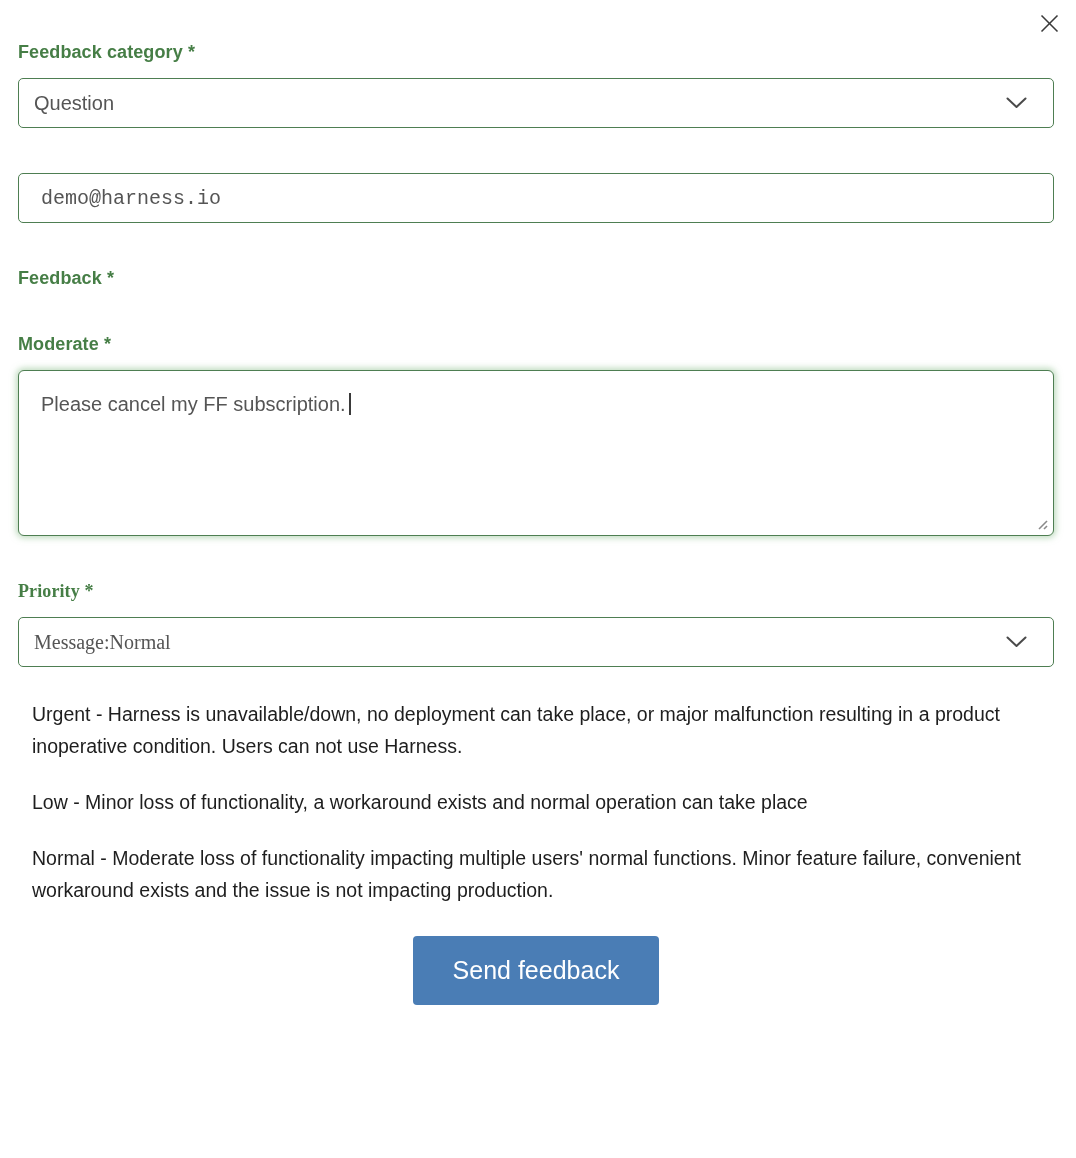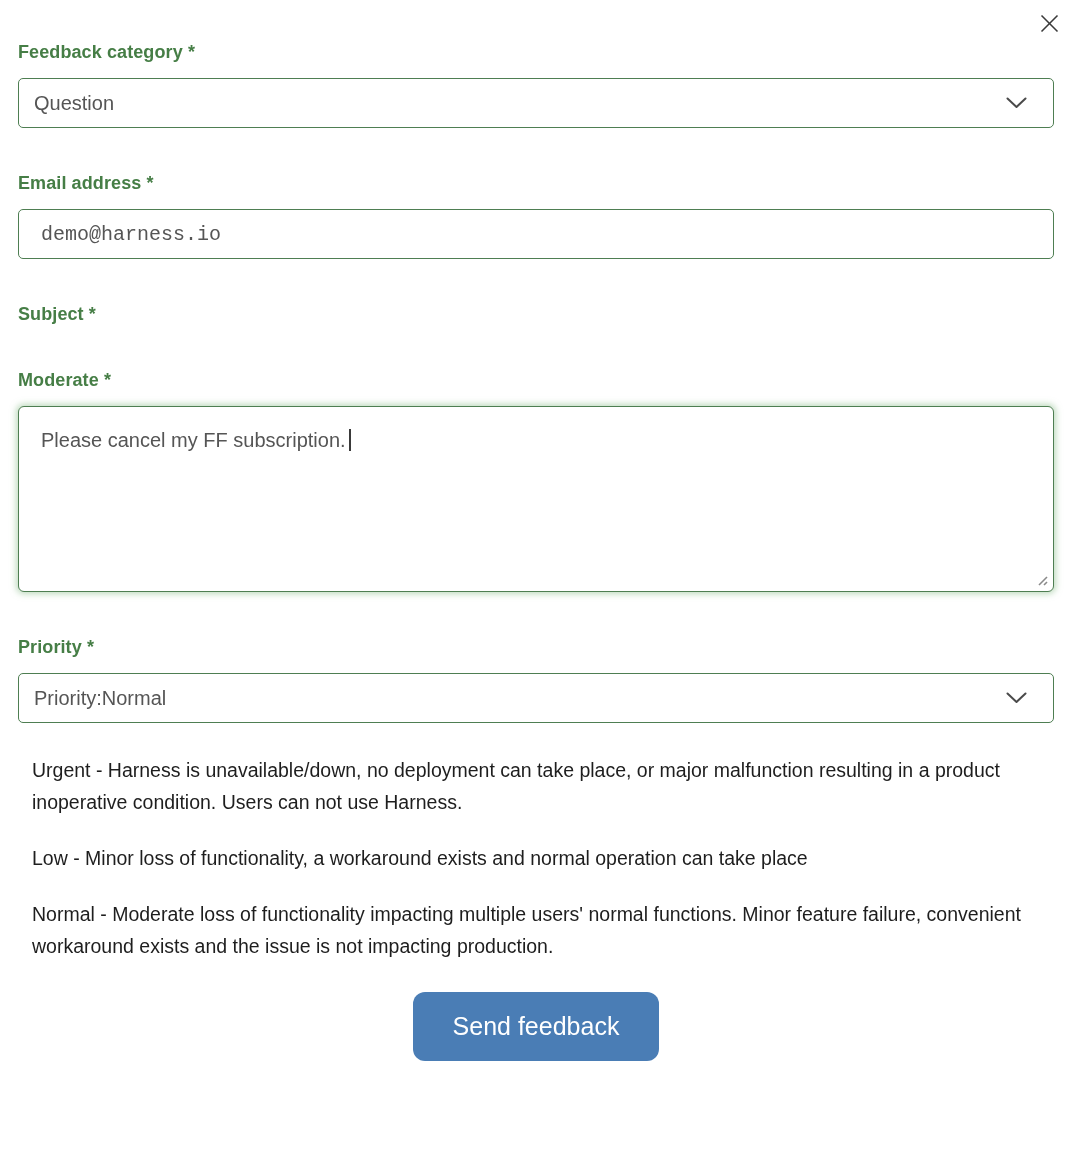--- a/index.html
+++ b/index.html
@@ -60,21 +60,21 @@
   }
   input.field-box {
     display: block;
     padding: 0 22px;
     outline: none;
     font-family: Liberation Mono, monospace;
   }
   .textarea-box {
     position: relative;
     width: 100%;
-    height: 186px;
+    height: 166px;
     border: 1px solid var(--border-green, #3e7e44);
     border-radius: 6px;
     background: #ffffff;
     box-shadow: 0 0 6px 2px var(--focus-glow, rgba(140,190,140,0.55));
     padding: 20px 22px;
     font-size: 20px;
     color: var(--field-text, #555555);
     line-height: 26px;
   }
   .caret {
@@ -103,21 +103,21 @@
   .submit-row {
     display: flex;
     justify-content: center;
     margin-top: 30px;
     padding-bottom: 25px;
   }
   .submit-btn {
     background: var(--button-blue, #4a7db5);
     color: var(--button-text, #ffffff);
     border: none;
-    border-radius: 12px;
+    border-radius: 4px;
     height: 69px;
     padding: 18px 40px;
     font-size: 25px;
     font-family: "Liberation Sans", "DejaVu Sans", sans-serif;
     cursor: pointer;
   }
 </style>
 </head>
 <body>
 
@@ -138,45 +138,44 @@
       <span>Question</span>
       <span class="chevron">
         <svg width="21" height="12" viewBox="0 0 21 12">
           <polyline points="1.5,1.5 10.5,10 19.5,1.5" fill="none" stroke="#4a4a4a" stroke-width="2" stroke-linecap="round" stroke-linejoin="round"></polyline>
         </svg>
       </span>
     </div>
   </div>
 
   <div class="group">
-    <label class="field-label"><span>Email address</span> <span>*</span></label>
     <input class="field-box" type="text" value="demo@harness.io" style="">
   </div>
 
   <div class="group">
-    <label class="field-label"><span>Subject</span> <span>*</span></label>
+    <label class="field-label"><span>Feedback</span> <span>*</span></label>
   </div>
 
   <div class="group">
     <label class="field-label"><span>Moderate</span> <span>*</span></label>
     <div class="textarea-box" role="textbox" aria-multiline="true">
       <span>Please cancel my FF subscription.</span><span class="caret"></span>
       <span class="resize-handle">
         <svg width="13" height="13" viewBox="0 0 13 13">
           <line x1="4" y1="12" x2="12" y2="4" stroke="#8a8a8a" stroke-width="1.6"></line>
           <line x1="9" y1="12" x2="12" y2="9" stroke="#8a8a8a" stroke-width="1.6"></line>
         </svg>
       </span>
     </div>
   </div>
 
-  <div class="group" style="margin-bottom:5px;">
+  <div class="group" style="margin-bottom:5px;font-family:Liberation Serif, serif;">
     <label class="field-label"><span>Priority</span> <span>*</span></label>
     <div class="field-box select-box" role="combobox">
-      <span>Priority:Normal</span>
+      <span>Message:Normal</span>
       <span class="chevron">
         <svg width="21" height="12" viewBox="0 0 21 12">
           <polyline points="1.5,1.5 10.5,10 19.5,1.5" fill="none" stroke="#4a4a4a" stroke-width="2" stroke-linecap="round" stroke-linejoin="round"></polyline>
         </svg>
       </span>
     </div>
   </div>
 
   <div class="descriptions">
     <p>Urgent - Harness is unavailable/down, no deployment can take place, or major malfunction resulting in a product inoperative condition. Users can not use Harness.</p>

